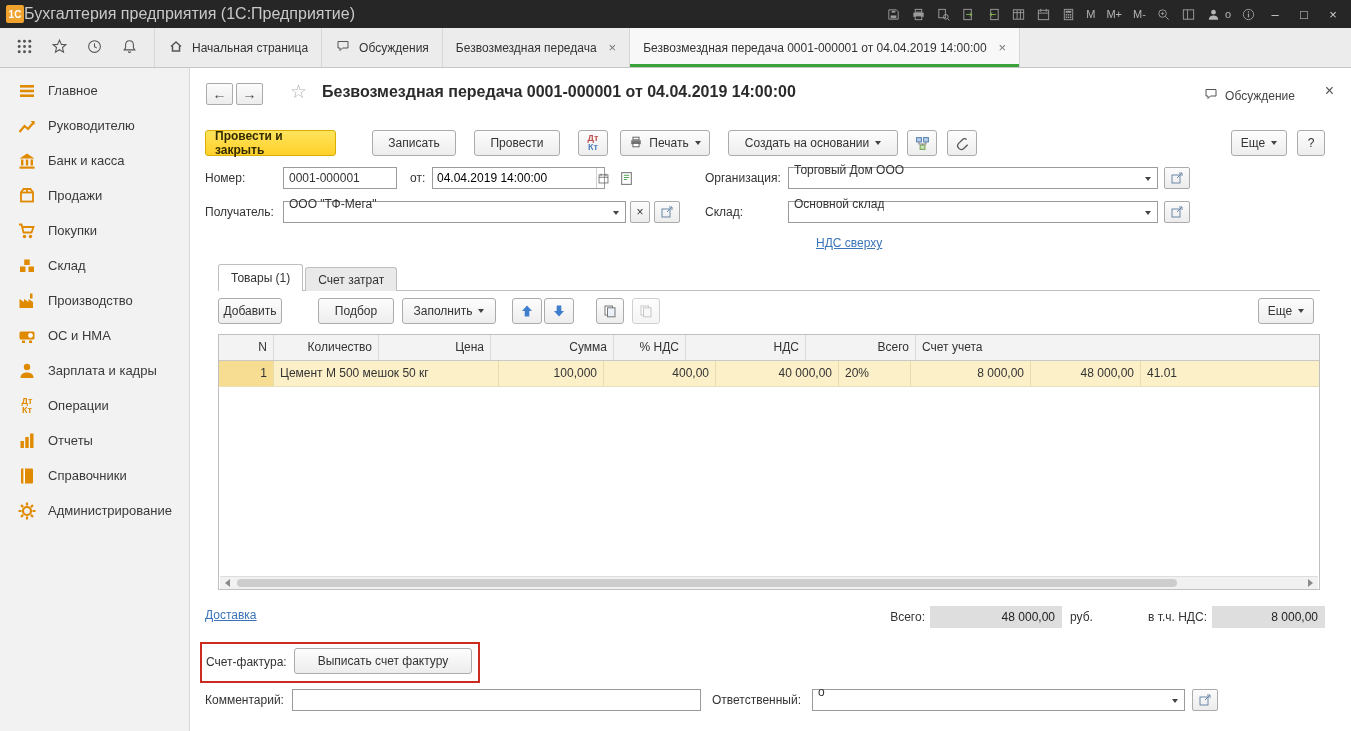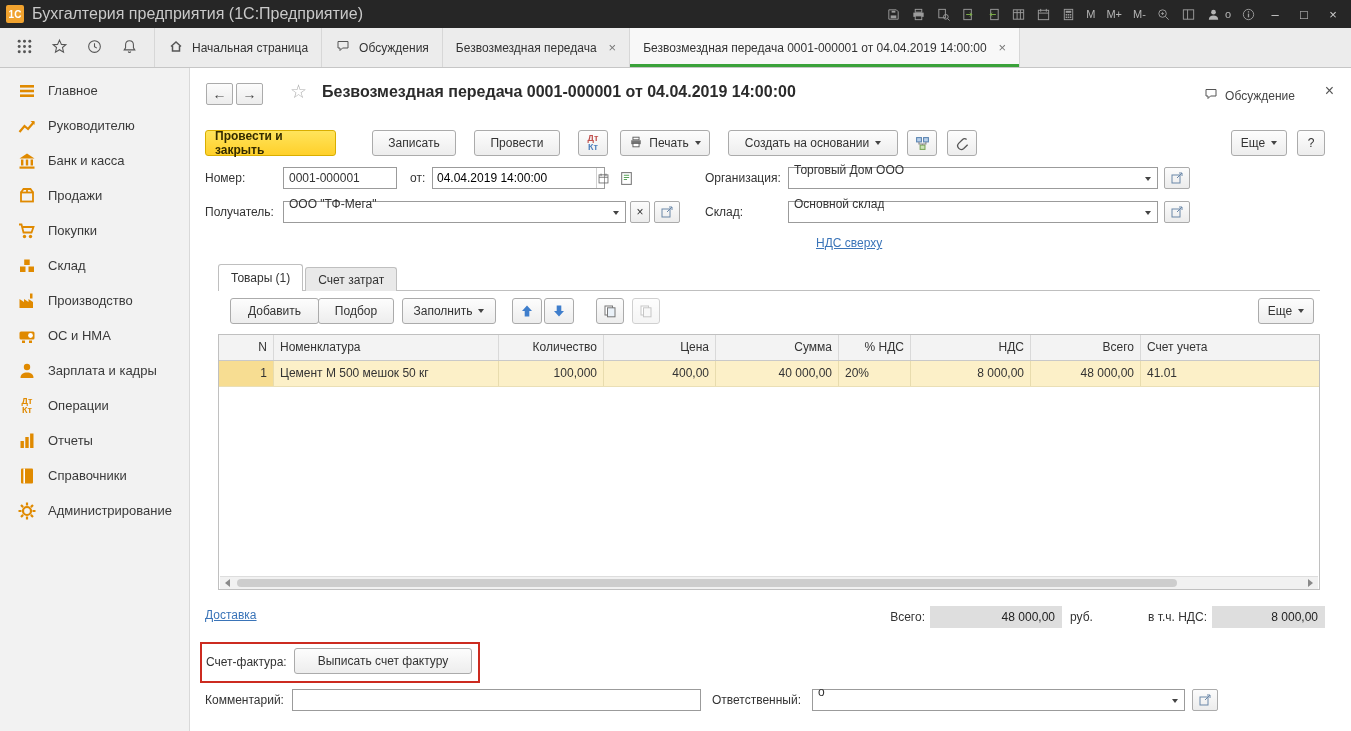--- a/index.html
+++ b/index.html
@@ -2,21 +2,21 @@
 <html><head>
 <meta charset="utf-8">
 <style>
   * { margin:0; padding:0; box-sizing:border-box; }
   html,body { background:#888; }
   body { font-family:"Liberation Sans","DejaVu Sans",sans-serif; font-size:12px; color:#333; }
   .window { position:relative; width:1351px; height:731px; background:#fff; overflow:hidden; }
 
   
   .titlebar { height:28px; background:#262626; display:flex; align-items:center; justify-content:space-between; padding:0 8px 0 6px; }
-  .tb-left { display:flex; align-items:flex-end; gap:8px; }
+  .tb-left { display:flex; align-items:flex-end; gap:0; }
   .logo { width:18px; height:18px; background:#F0A22E; color:#fff; font-weight:bold; font-size:10px; display:inline-flex; align-items:center; justify-content:center; border-radius:2px; }
   .tb-title { color:#C9C9C9; font-size:16px; }
   .tb-right { display:flex; align-items:center; gap:9px; color:#9C9C9C; }
   .ti { width:16px; height:16px; display:inline-flex; align-items:center; justify-content:center; }
   .ti svg { width:15px; height:15px; }
   .mem { color:#B5B5B5; font-size:11px; padding:0 1px; }
   .wc { color:#CFCFCF; width:20px; text-align:center; font-size:13px; }
   .tb-user { display:flex; align-items:center; gap:3px; color:#B5B5B5; font-size:11px; }
 
   
@@ -483,21 +483,21 @@
       <div class="ptab-line"></div>
       <div class="ptabs">
         <div class="ptab active">
             <span>Товары (1)</span>
           </div>
         <div class="ptab">
             <span>Счет затрат</span>
           </div>
       </div>
 
-      <div class="btn" style="left:40px; top:230px; width:89px;">
+      <div class="btn" style="left:28px; top:230px; width:64px;">
           <span>Добавить</span>
         </div>
       <div class="btn" style="left:128px; top:230px; width:76px;">
           <span>Подбор</span>
         </div>
       <div class="btn" style="left:212px; top:230px; width:94px;">
           <span>Заполнить</span>
           <span class="cg"></span>
         </div>
       <div class="btn up-arrow" style="left:322px; top:230px; width:30px; padding:0;">
@@ -523,21 +523,20 @@
           </svg>
         </div>
       <div class="btn" style="right:37px; top:230px; width:56px;">
           <span>Еще</span>
           <span class="cg"></span>
         </div>
 
       <div class="grid">
         <div class="grid-header">
           <div class="gh c0 num">N</div>
-          <div class="gh c1">Номенклатура</div>
           <div class="gh c2 num">Количество</div>
           <div class="gh c3 num">Цена</div>
           <div class="gh c4 num">Сумма</div>
           <div class="gh c5 num">% НДС</div>
           <div class="gh c6 num">НДС</div>
           <div class="gh c7 num">Всего</div>
           <div class="gh c8">Счет учета</div>
         </div>
         <div class="grid-row">
           <div class="gc c0 num">1</div>

